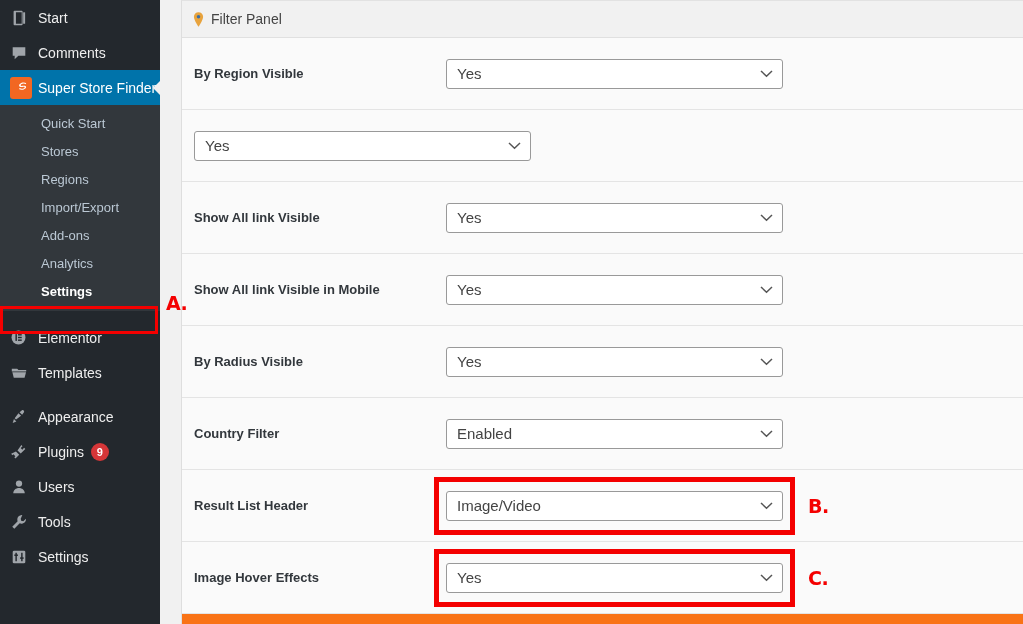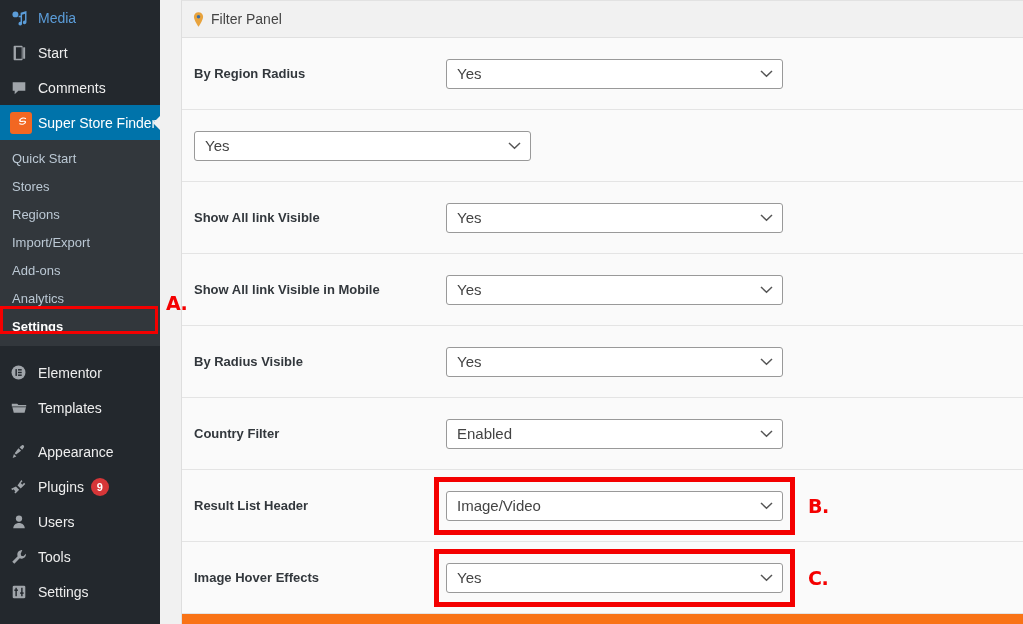--- a/index.html
+++ b/index.html
@@ -47,20 +47,21 @@
     display: flex; align-items: center; justify-content: center;
     margin-right: 6px;
   }
   .ssf-badge svg { display: block; }
 
   .submenu { background: #32373c; padding: 4px 0 6px 0; }
   .submenu .sub-item {
     height: 28px; display: flex; align-items: center;
     padding-left: 12px; font-size: 13px; color: #bbc8d4;
     position: relative;
+    margin-left: 29px;
   }
   .submenu .sub-item.highlight {
     background: #32373c; color: #fff; font-weight: bold;
   }
   .sep { height: 9px; }
 
   .plug-badge {
     margin-left: 7px;
     min-width: 18px; height: 18px;
     border-radius: 9px; background: #d63638; color: #fff;
@@ -155,29 +156,20 @@
   .annot-b { left: 808px; top: 495px; }
   .annot-c { left: 808px; top: 567px; }
 </style>
 </head>
 <body>
 
 <div class="screen">
 
   <nav class="sidebar">
 
-    <div class="menu-item blue">
-      <span class="ico">
-        <svg width="18" height="18" viewBox="0 0 20 20" fill="#5b9dd9">
-          <circle cx="6" cy="6" r="3.3"></circle>
-          <path d="M9.6 9.2h2.2v5.1a2 2 0 1 0 1.6 1.96V6.3l3.3-1v7.6a2 2 0 1 0 1.6 1.96V2.2l-6.5 2v3.4H9.6z"></path>
-        </svg>
-      </span>
-      <span class="lbl">Media</span>
-    </div>
 
     <div class="menu-item">
       <span class="ico">
         <svg width="18" height="18" viewBox="0 0 20 20" fill="#a0a5aa">
           <path d="M5 2h8a1 1 0 0 1 1 1v14a1 1 0 0 1-1 1H5a1 1 0 0 1-1-1V3a1 1 0 0 1 1-1zm1.6 1.6v12.8H13V3.6z"></path>
           <rect x="14.6" y="3.6" width="2.2" height="12.8" rx="0.6"></rect>
         </svg>
       </span>
       <span class="lbl">Start</span>
     </div>
@@ -314,21 +306,21 @@
         <span class="pin">
           <svg width="11" height="15" viewBox="0 0 12 16">
             <path d="M6 0C3.2 0 1 2.2 1 5c0 3.6 5 11 5 11s5-7.4 5-11c0-2.8-2.2-5-5-5z" fill="#e8a33d"></path>
             <circle cx="6" cy="5" r="1.9" fill="#3b6ea5"></circle>
           </svg>
         </span>
         <span>Filter Panel</span>
       </div>
 
       <div class="row">
-        <div class="label">By Region Radius</div>
+        <div class="label">By Region Visible</div>
         <div class="ctrl-wrap">
           <div class="select">
             <span>Yes</span>
             <span class="chev">
               <svg width="13" height="8" viewBox="0 0 13 8" fill="none" stroke="#555" stroke-width="1.5">
                   <path d="M1 1l5.5 5.2L12 1"></path>
                 </svg>
             </span>
           </div>
         </div>

